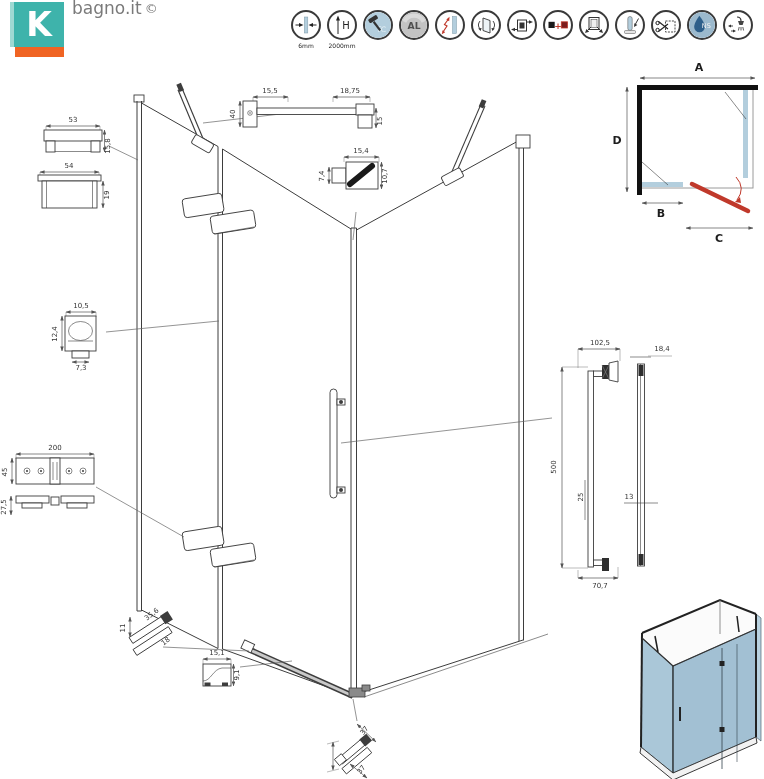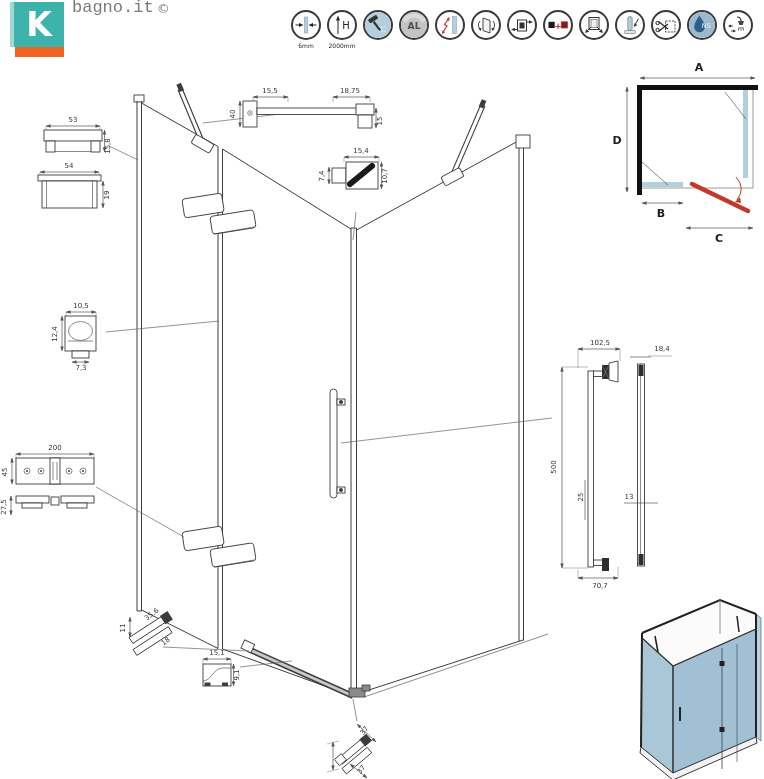--- a/index.html
+++ b/index.html
@@ -7,21 +7,21 @@
         font-family:"DejaVu Sans",sans-serif;}
   
   .logo{position:absolute;left:10px;top:2px;display:flex;gap:8px;align-items:flex-start;}
   .k-tile{width:54px;height:55px;display:flex;flex-direction:column;}
   .k-top{flex:1;background:#3eb3ab;border-left:4px solid #9ed9d3;color:#fff;display:flex;
          align-items:center;justify-content:center;font-size:33px;font-weight:700;}
   .k-bar{height:10px;background:#f06423;margin-left:5px;}
   .brand-wrap{position:relative;padding-right:14px;}
   .brand{font-size:40px;line-height:40px;color:#7a7a7a;font-weight:600;letter-spacing:-1px;}
   .copyright{position:absolute;right:-2px;top:-1px;font-size:13px;color:#7a7a7a;}
-  .domain{text-align:right;font-size:17px;line-height:16px;color:#7a7a7a;margin-top:-2px;font-family:Liberation Mono, monospace;}
+  .domain{text-align:right;font-size:17px;line-height:16px;color:#7a7a7a;margin-top:-2px;}
   
   .icons{position:absolute;left:291px;top:10px;display:flex;gap:6px;}
   .icon{width:30px;display:flex;flex-direction:column;align-items:center;}
   .icon-c{width:26px;height:26px;border:2.4px solid #3a3a3a;border-radius:50%;background:#fff;
           display:flex;align-items:center;justify-content:center;overflow:hidden;}
   .icon-lbl{font-size:6px;color:#222;margin-top:2px;height:8px;white-space:nowrap;}
   
   svg{position:absolute;overflow:visible;}
   .ln{stroke:#3d3d3d;stroke-width:1;fill:none;}
   .ln2{stroke:#3d3d3d;stroke-width:.6;fill:none;}

